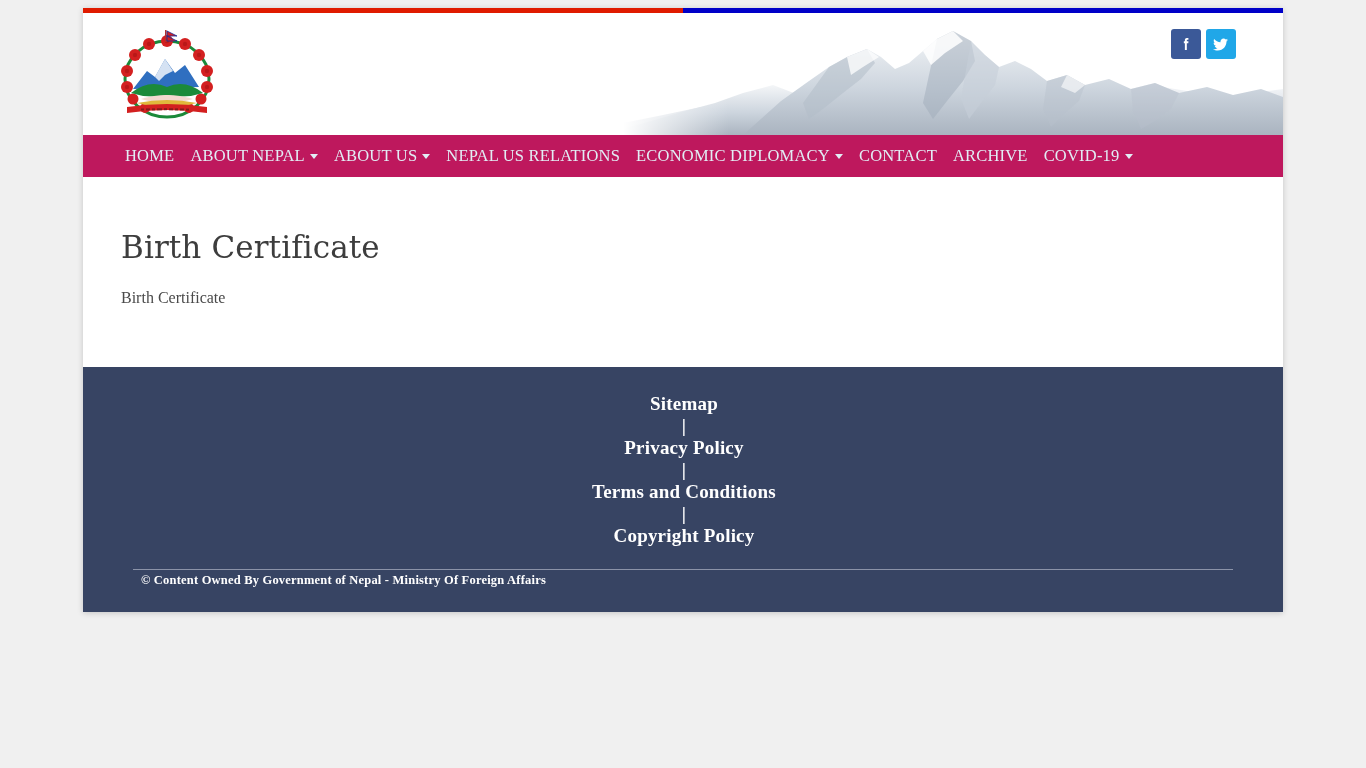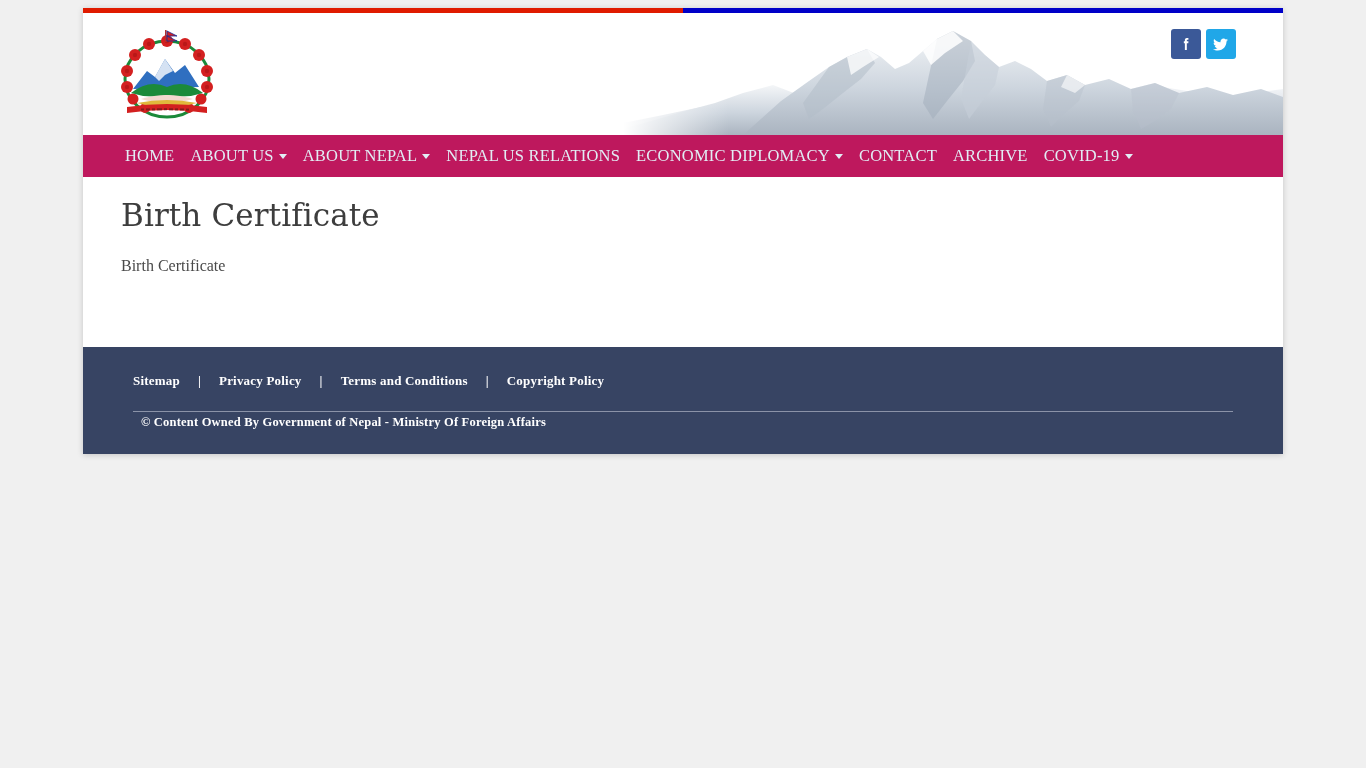--- a/index.html
+++ b/index.html
@@ -126,21 +126,21 @@
     margin-left: 5px;
     width: 0; height: 0;
     border-left: 4px solid transparent;
     border-right: 4px solid transparent;
     border-top: 5px solid #e2edf5;
   }
 
   
   .content {
     background: #ffffff;
-    padding: 20px 38px 60px 38px;
+    padding: 52px 38px 60px 38px;
     min-height: 170px;
   }
   .page-title {
     font-family: "DejaVu Serif", serif;
     font-size: 31px;
     font-weight: normal;
     color: #3d3d3d;
     margin: 0 0 24px 0;
     letter-spacing: .1px;
   }
@@ -153,25 +153,26 @@
 
   
   .footer {
     background: #374463;
     padding: 26px 48px 24px 48px;
   }
   .footer-links {
     display: flex;
     align-items: center;
     font-family: "Liberation Serif", serif;
-    font-size: 13px;
+    font-size: 19px;
     font-weight: bold;
     color: #ffffff;
     letter-spacing: .2px;
     padding-left: 2px;
+    flex-direction: column;
   }
   .footer-links a {
     color: #ffffff;
     text-decoration: none;
     white-space: nowrap;
   }
   .footer-sep {
     color: #ffffff;
     margin: 0 18px;
   }
@@ -322,25 +323,25 @@
           </span>
         </a>
       </div>
     </div>
 
     <nav class="nav">
       <div class="navitem">
         <span>HOME</span>
       </div>
       <div class="navitem">
+        <span>ABOUT NEPAL</span>
+        <span class="caret"></span>
+      </div>
+      <div class="navitem">
         <span>ABOUT US</span>
-        <span class="caret"></span>
-      </div>
-      <div class="navitem">
-        <span>ABOUT NEPAL</span>
         <span class="caret"></span>
       </div>
       <div class="navitem">
         <span>NEPAL US RELATIONS</span>
       </div>
       <div class="navitem">
         <span>ECONOMIC DIPLOMACY</span>
         <span class="caret"></span>
       </div>
       <div class="navitem">

